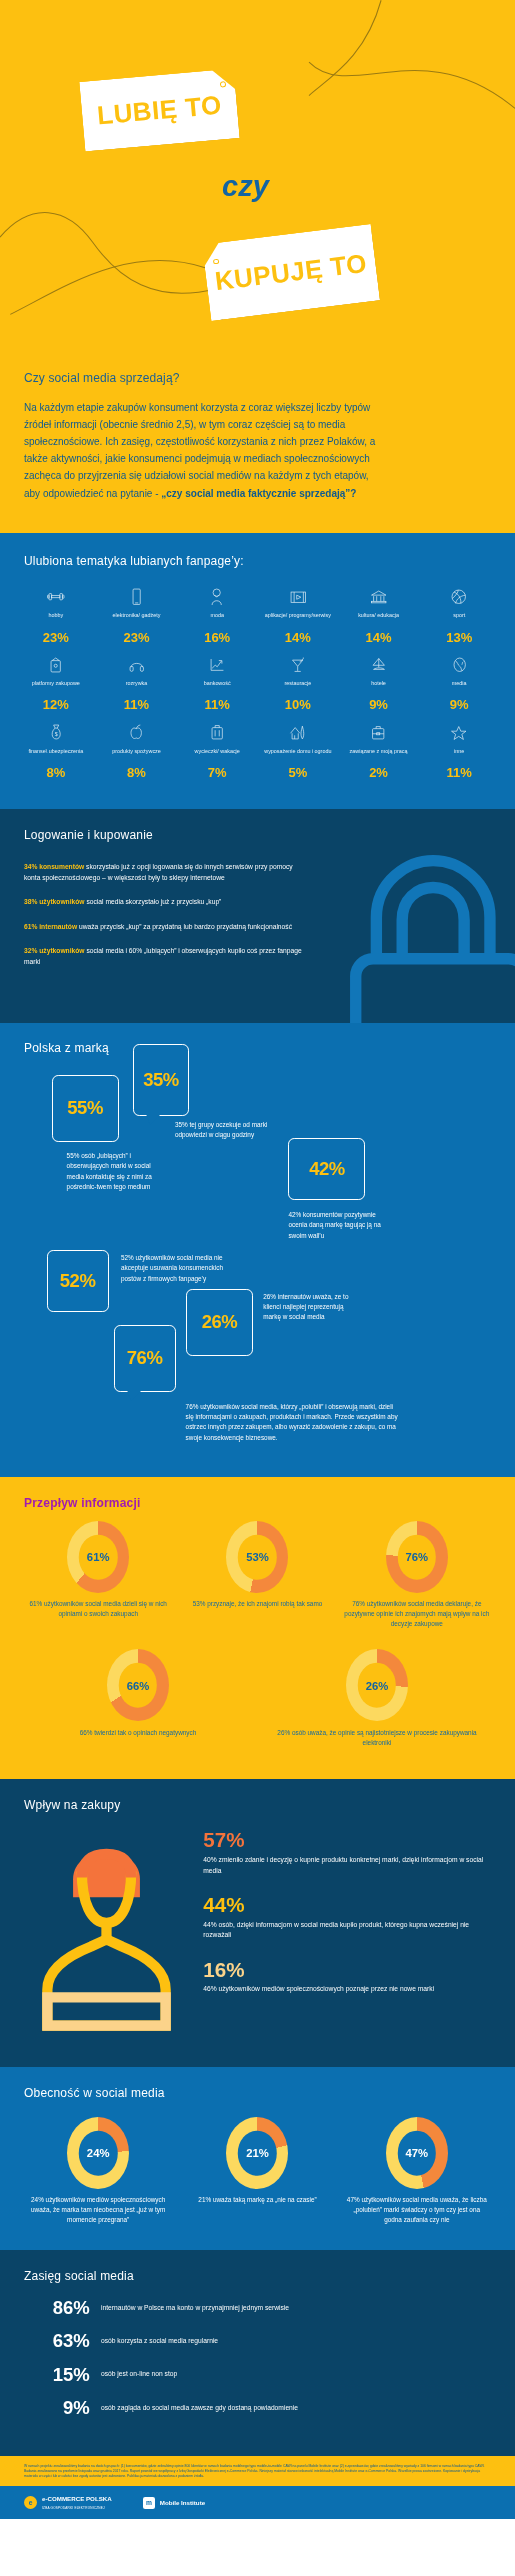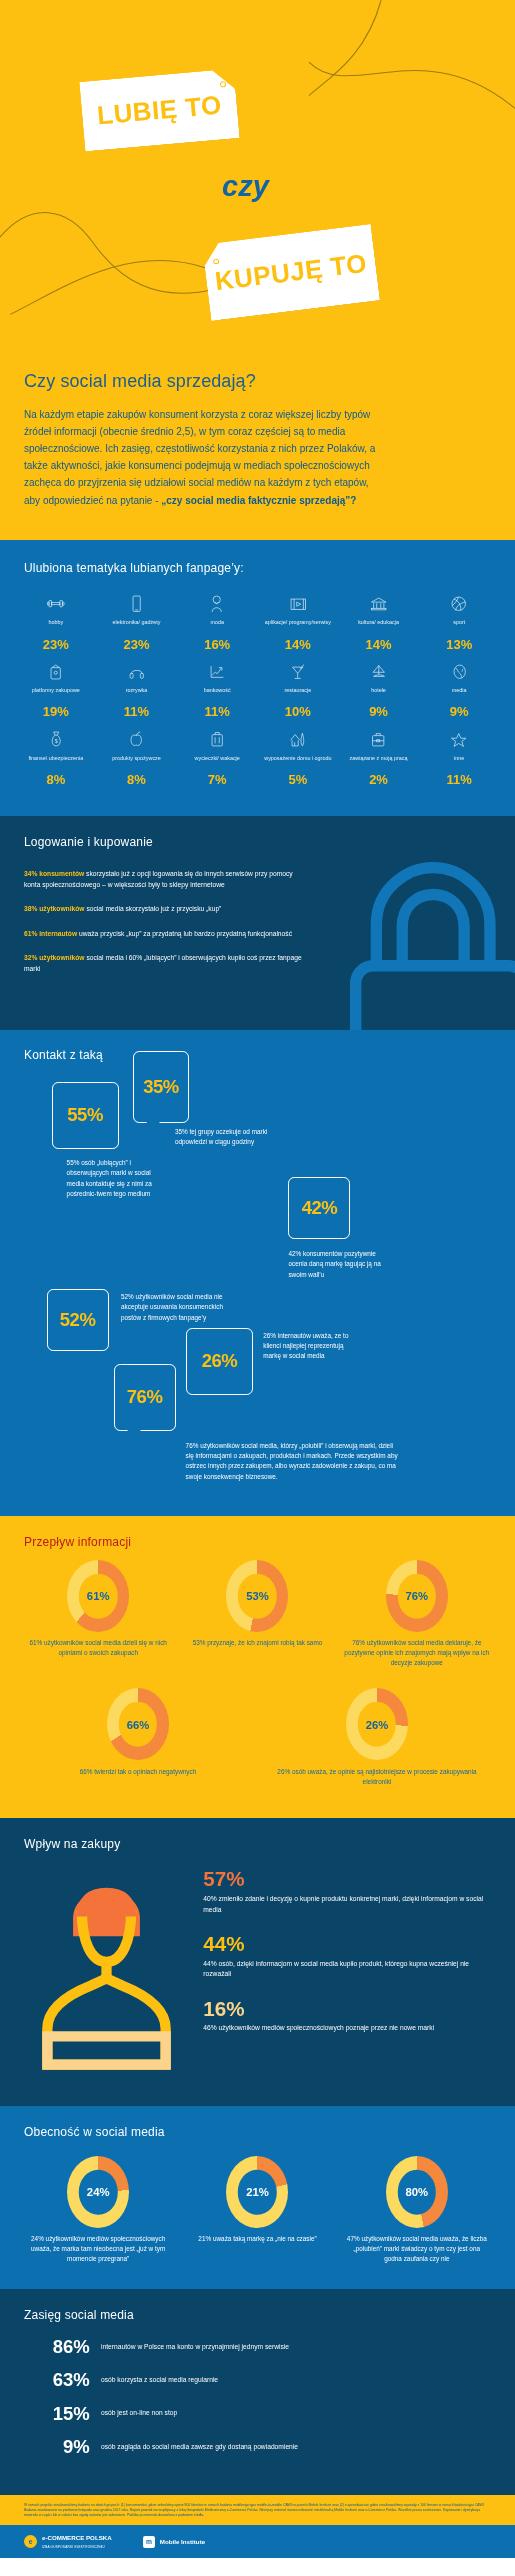--- a/index.html
+++ b/index.html
@@ -62,21 +62,21 @@
     font-style: italic;
   }
 
   
   .intro {
     background: #fdc010;
     padding: 10.3px 24px 31px 24px;
   }
   .intro h2 {
     color: #1b5f92;
-    font-size: 18px;
+    font-size: 12px;
     font-weight: normal;
     margin-bottom: 13.4px;
     letter-spacing: 0.1px;
   }
   .intro p {
     color: #0f5a8f;
     font-size: 10px;
     line-height: 1.72;
     max-width: 361px;
   }
@@ -87,21 +87,21 @@
   .sec-blue   { background: #0b6fb0; }
   .sec-navy   { background: #0a4467; }
   .sec-yellow { background: #fdc010; }
   .sec h3 {
     font-weight: normal;
     font-size: 12px;
     letter-spacing: 0.2px;
     padding: 18.5px 24px 3.1px 24px;
   }
   .sec-blue h3, .sec-navy h3 { color: #ffffff; }
-  .sec-yellow h3 { color: #b91c1c; }
+  .sec-yellow h3 { color: #a21caf; font-weight: bold; }
 
   
   .fan-rows { padding: 13.4px 15.5px 20.6px 15.5px; }
   .fan-row { display: flex; margin-bottom: 8.2px; }
   .fan-cell {
     flex: 1;
     text-align: center;
     color: #ffffff;
     padding: 0 2.1px;
   }
@@ -366,21 +366,21 @@
       <div class="fan-row">
         <div class="fan-cell">
           <div class="ic">
               <svg width="13.4" height="16.5" viewBox="0 0 26 32">
                 <rect x="4" y="7" width="18" height="22" rx="2"></rect>
                 <path d="M6 7 L13 2 L20 7"></path>
                 <circle cx="13" cy="17" r="3"></circle>
               </svg>
             </div>
           <div class="lbl">platformy zakupowe</div>
-          <div class="val">19%</div>
+          <div class="val">12%</div>
         </div>
         <div class="fan-cell">
           <div class="ic">
               <svg width="15.5" height="14.4" viewBox="0 0 30 28">
                 <path d="M4 18 C4 8, 26 8, 26 18"></path>
                 <rect x="2" y="16" width="6" height="10" rx="3"></rect>
                 <rect x="22" y="16" width="6" height="10" rx="3"></rect>
               </svg>
             </div>
           <div class="lbl">rozrywka</div>
@@ -514,39 +514,39 @@
     </svg>
     <div class="login-bullets">
       <p><b>34% konsumentów</b><span> skorzystało już z opcji logowania się do innych serwisów przy pomocy konta społecznościowego – w większości były to sklepy internetowe</span></p>
       <p><b>38% użytkowników</b><span> social media skorzystało już z przycisku „kup”</span></p>
       <p><b>61% internautów</b><span> uważa przycisk „kup” za przydatną lub bardzo przydatną funkcjonalność</span></p>
       <p><b>32% użytkowników</b><span> social media i 60% „lubiących” i obserwujących kupiło coś przez fanpage marki</span></p>
     </div>
   </section>
 
   <section class="sec sec-blue">
-    <h3>Kontakt z taką</h3>
+    <h3>Polska z marką</h3>
     <div class="bubble-wrap">
 
       <div class="brow" style="margin-left:31px; margin-top:9.3px;">
         <div class="bub" style="width:67px;height:67px;">
           <span class="num">55%</span>
         </div>
         <div style="width:14.4px"></div>
         <div class="bub" style="width:56px;height:72px; margin-top:-31px;">
           <span class="num">35%</span>
           <span class="tail-d"></span>
         </div>
       </div>
 
       <div class="brow" style="margin-left:46px;">
         <div class="btxt" style="width:98px;">55% osób „lubiących” i obserwujących marki w social media kontaktuje się z nimi za pośrednic-twem tego medium</div>
         <div class="btxt" style="width:98px; margin-left:10.3px; margin-top:-31px;">35% tej grupy oczekuje od marki odpowiedzi w ciągu godziny</div>
         <div style="margin-left:15.5px; margin-top:-10.3px;">
-          <div class="bub" style="width:62px;height:62px;margin-top:32px;">
+          <div class="bub" style="width:77px;height:62px;">
             <span class="num">42%</span>
           </div>
           <div class="btxt" style="width:93px;margin-top:7.2px;">42% konsumentów pozytywnie ocenia daną markę tagując ją na swoim wall’u</div>
         </div>
       </div>
 
       <div class="brow" style="margin-left:26px; margin-top:9.3px;">
         <div class="bub" style="width:62px;height:62px;">
           <span class="num">52%</span>
         </div>
@@ -658,21 +658,21 @@
         <div class="donut" style="background: conic-gradient(rgb(244, 136, 60) 0deg, rgb(244, 136, 60) 75.6deg, rgb(252, 217, 95) 75.6deg, rgb(252, 217, 95) 360deg);">
             <div class="hole">
               <span class="dval">21%</span>
             </div>
           </div>
         <div class="dtxt">21% uważa taką markę za „nie na czasie”</div>
       </div>
       <div class="obec-cell">
         <div class="donut" style="background: conic-gradient(rgb(244, 136, 60) 0deg, rgb(244, 136, 60) 169.2deg, rgb(252, 217, 95) 169.2deg, rgb(252, 217, 95) 360deg);">
             <div class="hole">
-              <span class="dval">80%</span>
+              <span class="dval">47%</span>
             </div>
           </div>
         <div class="dtxt">47% użytkowników social media uważa, że liczba „polubień” marki świadczy o tym czy jest ona godna zaufania czy nie</div>
       </div>
     </div>
   </section>
 
   <section class="sec sec-navy">
     <h3>Zasięg social media</h3>
     <div class="zas-list">

